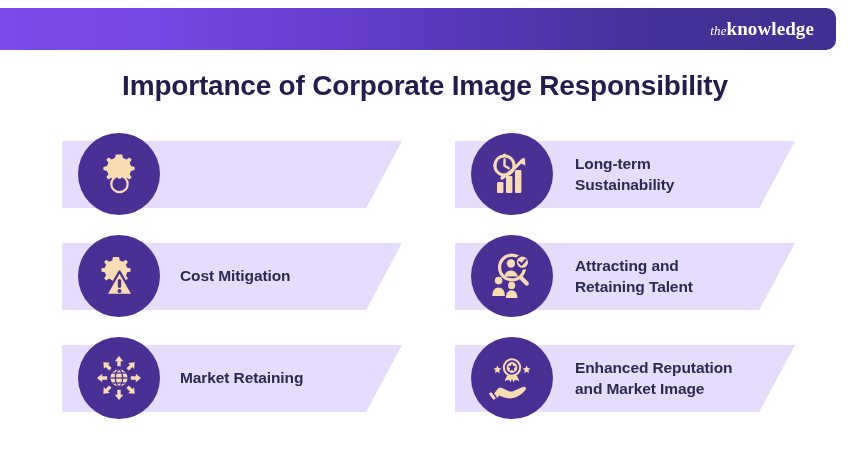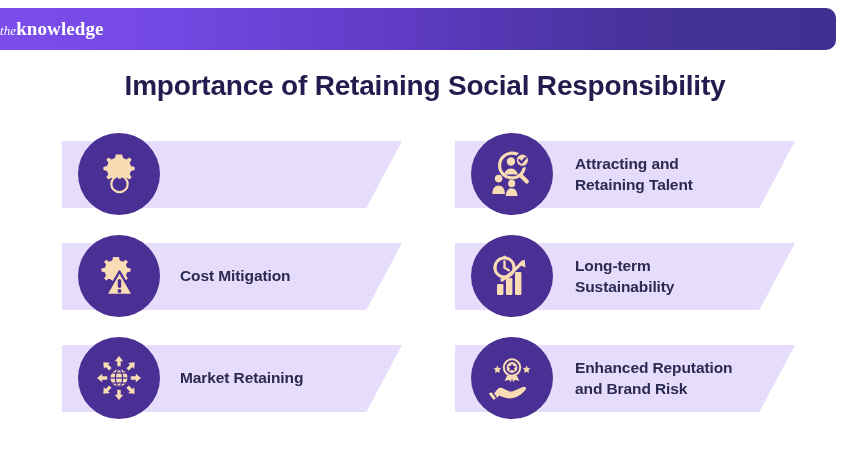--- a/index.html
+++ b/index.html
@@ -19,21 +19,21 @@
   .header-bar {
     position: absolute;
     left: 0;
     top: 8px;
     width: 836px;
     height: 42px;
     background: linear-gradient(90deg, #7b4ceb 0%, #7549e6 18%, #5f3bc4 48%, #46329a 76%, #403091 100%);
     border-radius: 0 10px 10px 0;
     display: flex;
     align-items: center;
-    justify-content: flex-start;
+    justify-content: flex-end;
   }
   .logo {
     color: #ffffff;
     font-family: "Liberation Serif", serif;
     font-size: 19px;
     letter-spacing: .1px;
     margin-right: 22px;
     white-space: nowrap;
     display: flex;
     align-items: baseline;
@@ -123,21 +123,21 @@
 </head>
 <body>
 
 <div class="header-bar">
   <div class="logo">
     <span class="lg-the">the</span>
       <span class="lg-knowledge">knowledge</span>
   </div>
 </div>
 
-<div class="page-title">Importance of Retaining Social Responsibility</div>
+<div class="page-title">Importance of Corporate Image Responsibility</div>
 
 <div class="grid">
 
   <div class="col col-left">
 
     <div class="item">
       <div class="banner"></div>
       <div class="badge">
         <span>
           <svg width="50" height="50" viewBox="0 0 50 50">
@@ -200,20 +200,45 @@
             </g>
           </svg>
         </span>
       </div>
       <div class="item-label">Market Retaining</div>
     </div>
 
   </div>
 
   <div class="col col-right">
+
+    <div class="item">
+      <div class="banner"></div>
+      <div class="badge">
+        <span>
+          <svg width="52" height="52" viewBox="0 0 52 52">
+            <circle cx="18.5" cy="17.5" r="9.6" fill="none" stroke="#fadcb4" stroke-width="3"></circle>
+            <path d="M18.5 11.5 v6.2 l4.2 2.6" fill="none" stroke="#fadcb4" stroke-width="2.4" stroke-linecap="round"></path>
+            <circle cx="18.5" cy="7.0" r="1.6" fill="#fadcb4"></circle>
+            <circle cx="28.1" cy="17.5" r="1.6" fill="#fadcb4"></circle>
+            <circle cx="18.5" cy="27.1" r="1.6" fill="#fadcb4"></circle>
+            <circle cx="8.9" cy="17.5" r="1.6" fill="#fadcb4"></circle>
+            <g fill="#fadcb4">
+              <rect x="11" y="34" width="6.4" height="11" rx="1.2"></rect>
+              <rect x="20" y="28" width="6.4" height="17" rx="1.2"></rect>
+              <rect x="29" y="22" width="6.4" height="23" rx="1.2"></rect>
+            </g>
+            <path d="M16 30 C23 26, 29 20, 36.5 12" fill="none" stroke="#fadcb4" stroke-width="3.2" stroke-linecap="round"></path>
+            <path d="M38.6 9.4 l.9 8.0 -7.4-3.0 z" fill="#fadcb4"></path>
+          </svg>
+        </span>
+      </div>
+      <div class="item-label">Long-term
+Sustainability</div>
+    </div>
 
     <div class="item">
       <div class="banner"></div>
       <div class="badge">
         <span>
           <svg width="52" height="52" viewBox="0 0 52 52">
             <circle cx="26" cy="17.5" r="12.4" fill="none" stroke="#fadcb4" stroke-width="3.2"></circle>
             <circle cx="25" cy="13.5" r="4.2" fill="#fadcb4"></circle>
             <path d="M17.8 26.6 c1.4-4.2 4.2-6.2 7.2-6.2 3.0 0 5.8 2.0 7.2 6.2 z" fill="#fadcb4"></path>
             <path d="M34.8 27.4 l6.0 6.0" stroke="#fadcb4" stroke-width="4.2" stroke-linecap="round"></path>
@@ -228,55 +253,30 @@
       </div>
       <div class="item-label">Attracting and
 Retaining Talent</div>
     </div>
 
     <div class="item">
       <div class="banner"></div>
       <div class="badge">
         <span>
           <svg width="52" height="52" viewBox="0 0 52 52">
-            <circle cx="18.5" cy="17.5" r="9.6" fill="none" stroke="#fadcb4" stroke-width="3"></circle>
-            <path d="M18.5 11.5 v6.2 l4.2 2.6" fill="none" stroke="#fadcb4" stroke-width="2.4" stroke-linecap="round"></path>
-            <circle cx="18.5" cy="7.0" r="1.6" fill="#fadcb4"></circle>
-            <circle cx="28.1" cy="17.5" r="1.6" fill="#fadcb4"></circle>
-            <circle cx="18.5" cy="27.1" r="1.6" fill="#fadcb4"></circle>
-            <circle cx="8.9" cy="17.5" r="1.6" fill="#fadcb4"></circle>
-            <g fill="#fadcb4">
-              <rect x="11" y="34" width="6.4" height="11" rx="1.2"></rect>
-              <rect x="20" y="28" width="6.4" height="17" rx="1.2"></rect>
-              <rect x="29" y="22" width="6.4" height="23" rx="1.2"></rect>
-            </g>
-            <path d="M16 30 C23 26, 29 20, 36.5 12" fill="none" stroke="#fadcb4" stroke-width="3.2" stroke-linecap="round"></path>
-            <path d="M38.6 9.4 l.9 8.0 -7.4-3.0 z" fill="#fadcb4"></path>
-          </svg>
-        </span>
-      </div>
-      <div class="item-label">Long-term
-Sustainability</div>
-    </div>
-
-    <div class="item">
-      <div class="banner"></div>
-      <div class="badge">
-        <span>
-          <svg width="52" height="52" viewBox="0 0 52 52">
             <circle cx="26" cy="15.5" r="9.2" fill="#fadcb4"></circle>
             <circle cx="26" cy="15.5" r="6.3" fill="none" stroke="#4a2f94" stroke-width="1.8"></circle>
             <path d="M26 11.2 l1.25 2.7 2.95.35 -2.2 2.0 .6 2.9 -2.6-1.45 -2.6 1.45 .6-2.9 -2.2-2.0 2.95-.35 z" fill="#4a2f94"></path>
             <path d="M21.2 23.4 l-2.6 5.6 4.4-1.2 1.6 2.4 2.2-5.6 z" fill="#fadcb4"></path>
             <path d="M30.8 23.4 l2.6 5.6 -4.4-1.2 -1.6 2.4 -2.2-5.6 z" fill="#fadcb4"></path>
             <path d="M11.4 13.6 l1.15 2.5 2.75.3 -2.05 1.9 .55 2.7 -2.4-1.35 -2.4 1.35 .55-2.7 -2.05-1.9 2.75-.3 z" fill="#fadcb4"></path>
             <path d="M40.6 13.6 l1.15 2.5 2.75.3 -2.05 1.9 .55 2.7 -2.4-1.35 -2.4 1.35 .55-2.7 -2.05-1.9 2.75-.3 z" fill="#fadcb4"></path>
             <path d="M6 44 l5.5-6.8 c1.2-1.5 3.0-1.8 4.6-1.1 l7.0 3.1 c1.2.5 2.6.5 3.8 0 l10.5-4.4 c1.7-.7 3.4 1.3 2.3 2.8 -2.4 3.3-6.2 6.6-10.6 8.0 -4.0 1.3-8.4 1.0-12.3-.6 l-3.6-1.5 -2.6 3.2 z" fill="#fadcb4"></path>
             <rect x="4.2" y="39.4" width="4.4" height="9.2" rx="1.6" transform="rotate(-38 6.4 44)" fill="#fadcb4" stroke="#4a2f94" stroke-width="1.4"></rect>
           </svg>
         </span>
       </div>
       <div class="item-label">Enhanced Reputation
-and Brand Risk</div>
+and Market Image</div>
     </div>
 
   </div>
 </div>
 
 </body></html>

